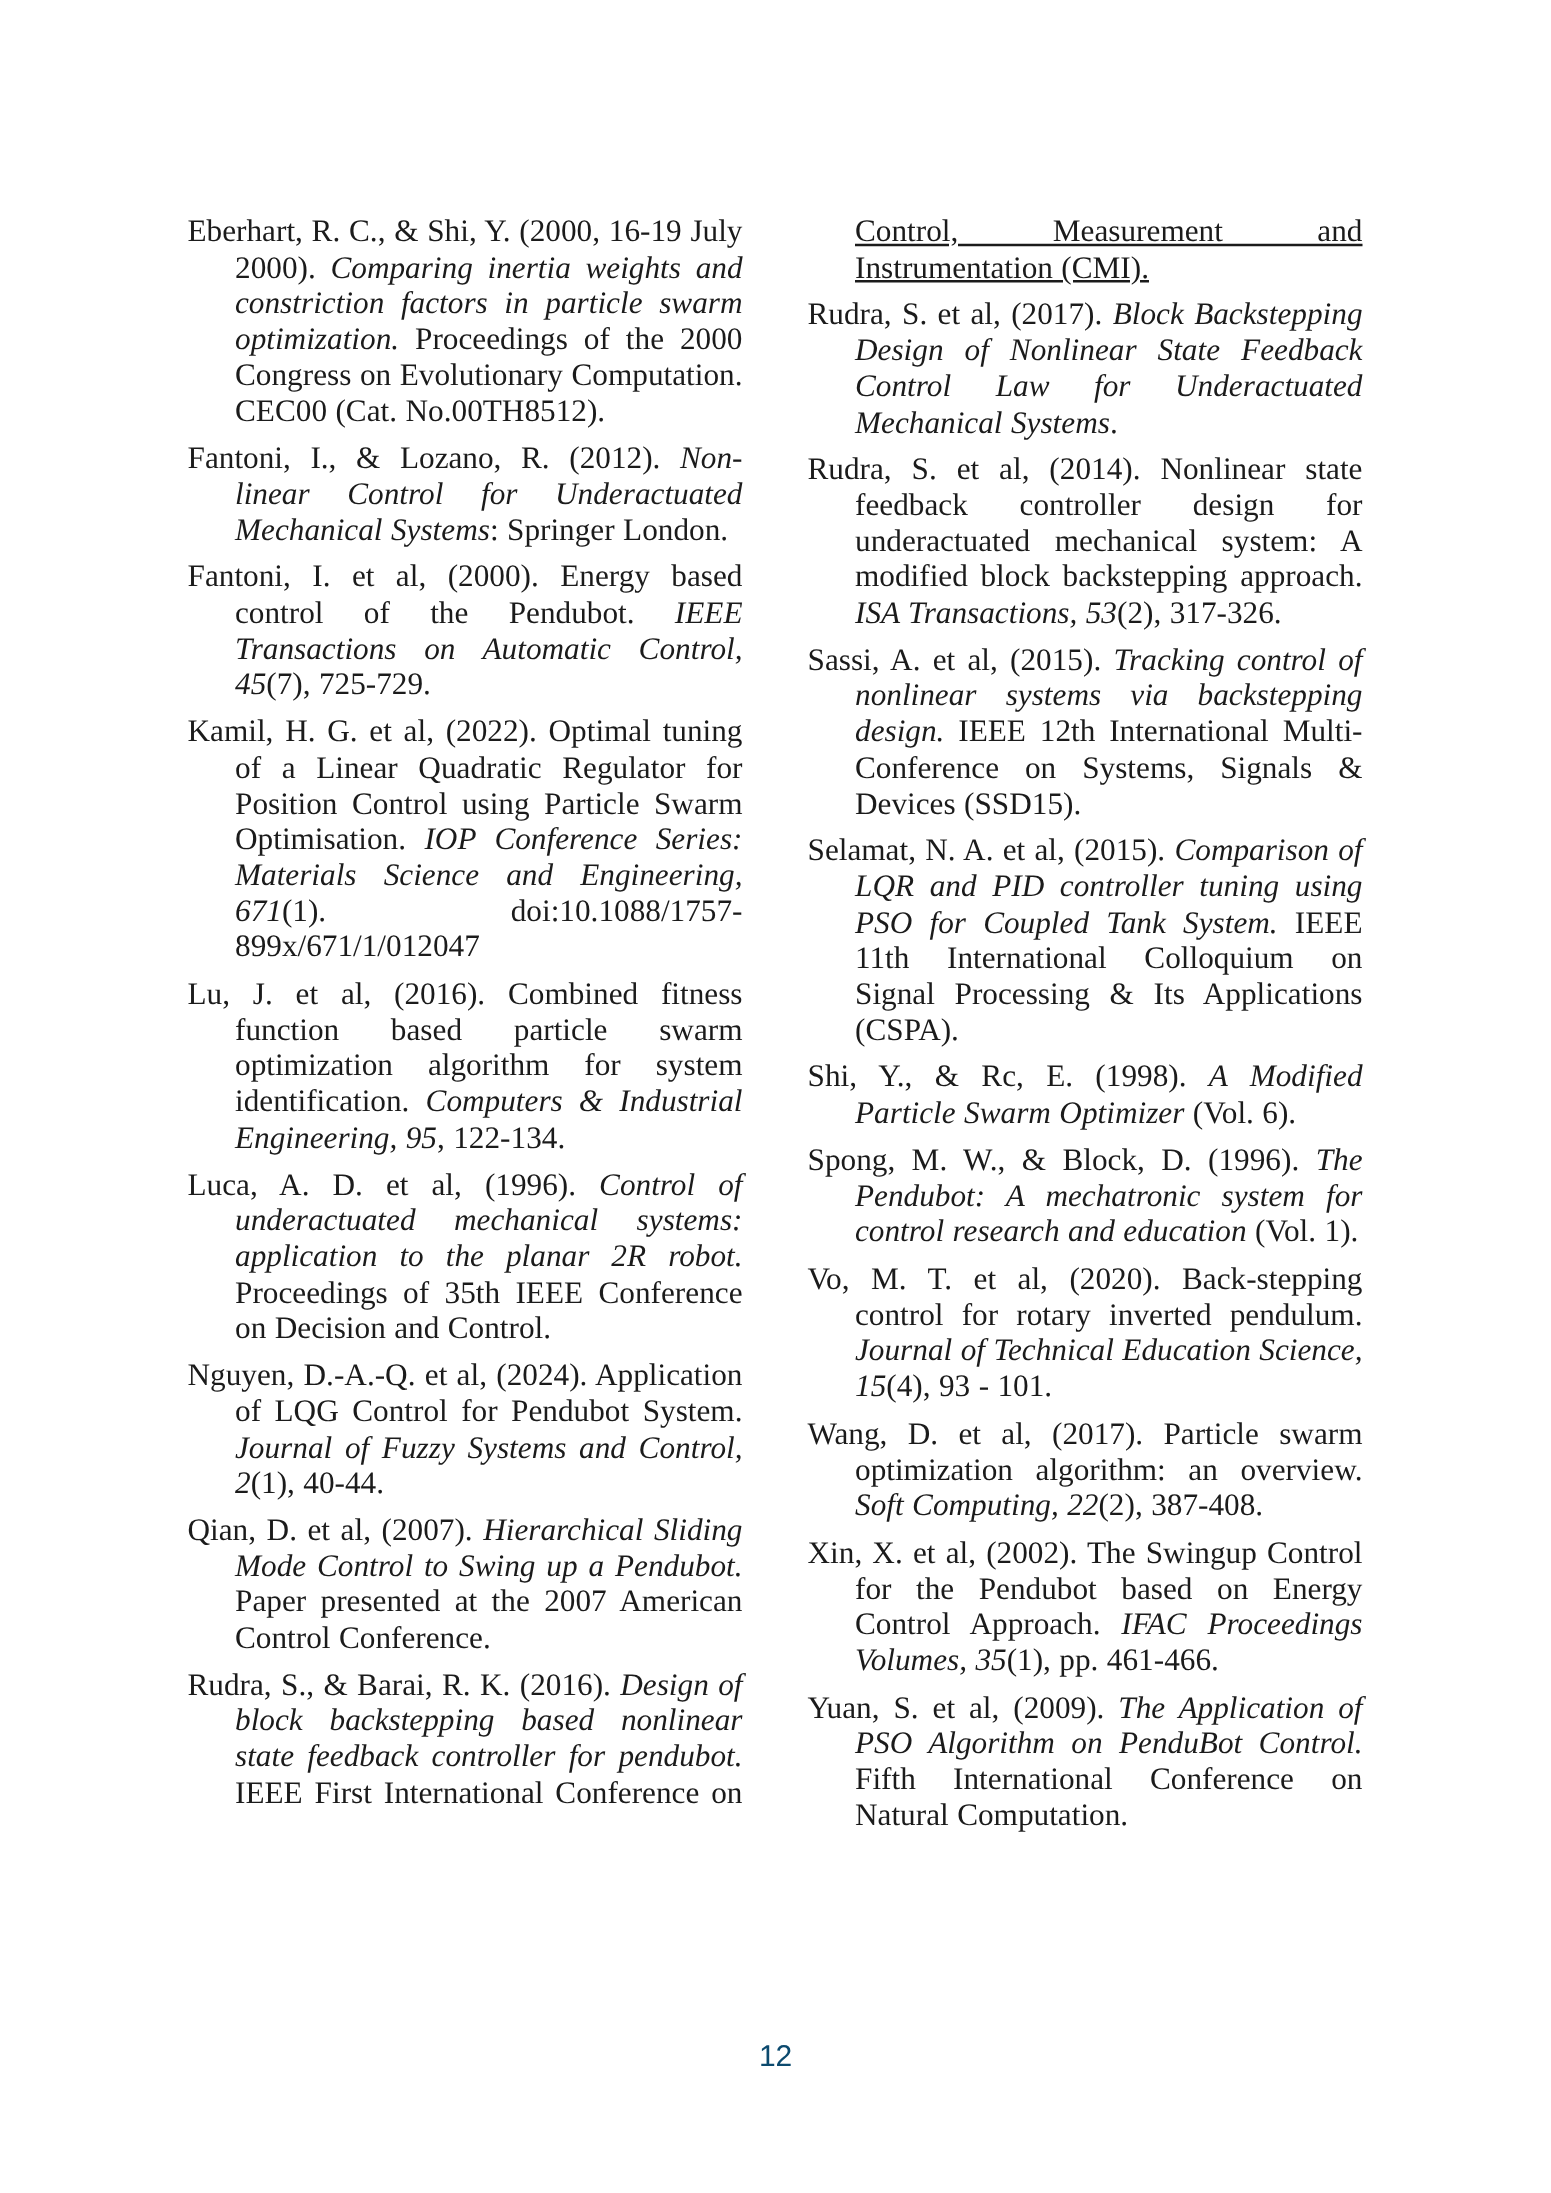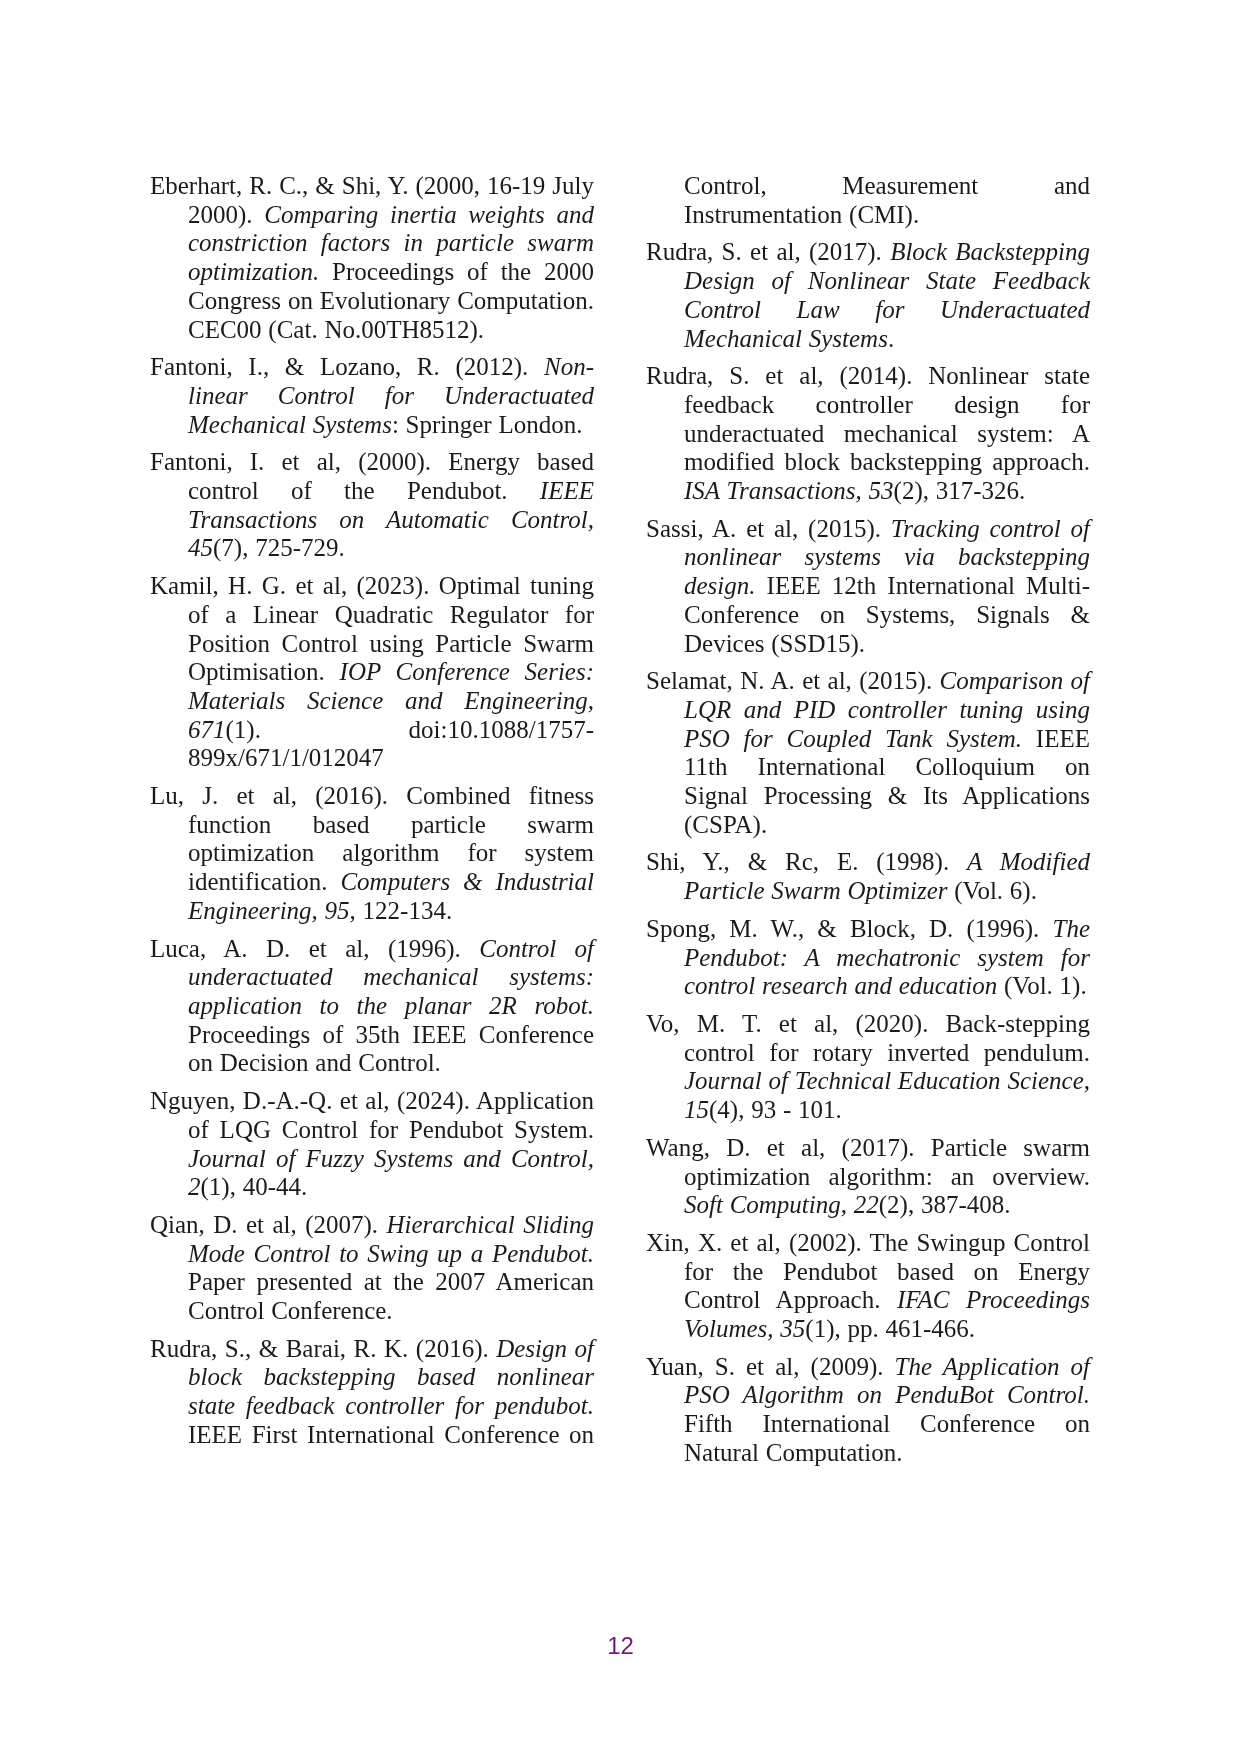--- a/index.html
+++ b/index.html
@@ -23,44 +23,44 @@
   p.ref {
     margin: 0 0 9px 0;
     font-size: 25px;
     line-height: 28.7px;
     text-align: justify;
     text-align-last: left;
     padding-left: 38px;
     text-indent: -38px;
     word-spacing: 0.5px;
   }
-  p.ref.cont  { text-indent: 0; }        
+  p.ref.cont  { text-indent: 0; text-decoration: underline; }        
   p.ref.split { text-align-last: justify; } 
   p.ref .it { font-style: italic; }
   p.ref .rm { font-style: normal; }
   .footer {
     position: absolute;
     left: 0;
     top: 1632px;
     width: 100%;
     text-align: center;
     font-family: "Liberation Sans", sans-serif;
     font-size: 24px;
-    color: #701a75;
+    color: #0c4a6e;
   }
 </style>
 </head>
 <body>
 
 <div class="sheet">
   <div class="col col-left" id="col-left">
       <p class="ref"><span class="rm">Eberhart, R. C., &amp; Shi, Y. (2000, 16-19 July 2000). </span><span class="it">Comparing inertia weights and constriction factors in particle swarm optimization.</span><span class="rm"> Proceedings of the 2000 Congress on Evolutionary Computation. CEC00 (Cat. No.00TH8512).</span></p>
       <p class="ref"><span class="rm">Fantoni, I., &amp; Lozano, R. (2012). </span><span class="it">Non-linear Control for Underactuated Mechanical Systems</span><span class="rm">: Springer London.</span></p>
       <p class="ref"><span class="rm">Fantoni, I. et al, (2000). Energy based control of the Pendubot. </span><span class="it">IEEE Transactions on Automatic Control, 45</span><span class="rm">(7), 725-729.</span></p>
-      <p class="ref"><span class="rm">Kamil, H. G. et al, (2023). Optimal tuning of a Linear Quadratic Regulator for Position Control using Particle Swarm Optimisation. </span><span class="it">IOP Conference Series: Materials Science and Engineering, 671</span><span class="rm">(1). doi:10.1088/1757-899x/671/1/012047</span></p>
+      <p class="ref"><span class="rm">Kamil, H. G. et al, (2022). Optimal tuning of a Linear Quadratic Regulator for Position Control using Particle Swarm Optimisation. </span><span class="it">IOP Conference Series: Materials Science and Engineering, 671</span><span class="rm">(1). doi:10.1088/1757-899x/671/1/012047</span></p>
       <p class="ref"><span class="rm">Lu, J. et al, (2016). Combined fitness function based particle swarm optimization algorithm for system identification. </span><span class="it">Computers &amp; Industrial Engineering, 95</span><span class="rm">, 122-134.</span></p>
       <p class="ref"><span class="rm">Luca, A. D. et al, (1996). </span><span class="it">Control of underactuated mechanical systems: application to the planar 2R robot.</span><span class="rm"> Proceedings of 35th IEEE Conference on Decision and Control.</span></p>
       <p class="ref"><span class="rm">Nguyen, D.-A.-Q. et al, (2024). Application of LQG Control for Pendubot System. </span><span class="it">Journal of Fuzzy Systems and Control, 2</span><span class="rm">(1), 40-44.</span></p>
       <p class="ref"><span class="rm">Qian, D. et al, (2007). </span><span class="it">Hierarchical Sliding Mode Control to Swing up a Pendubot.</span><span class="rm"> Paper presented at the 2007 American Control Conference.</span></p>
       <p class="ref split"><span class="rm">Rudra, S., &amp; Barai, R. K. (2016). </span><span class="it">Design of block backstepping based nonlinear state feedback controller for pendubot.</span><span class="rm"> IEEE First International Conference on</span></p>
     </div>
   <div class="col col-right" id="col-right">
       <p class="ref cont"><span class="rm">Control, Measurement and Instrumentation (CMI).</span></p>
       <p class="ref"><span class="rm">Rudra, S. et al, (2017). </span><span class="it">Block Backstepping Design of Nonlinear State Feedback Control Law for Underactuated Mechanical Systems</span><span class="rm">.</span></p>
       <p class="ref"><span class="rm">Rudra, S. et al, (2014). Nonlinear state feedback controller design for underactuated mechanical system: A modified block backstepping approach. </span><span class="it">ISA Transactions, 53</span><span class="rm">(2), 317-326.</span></p>

